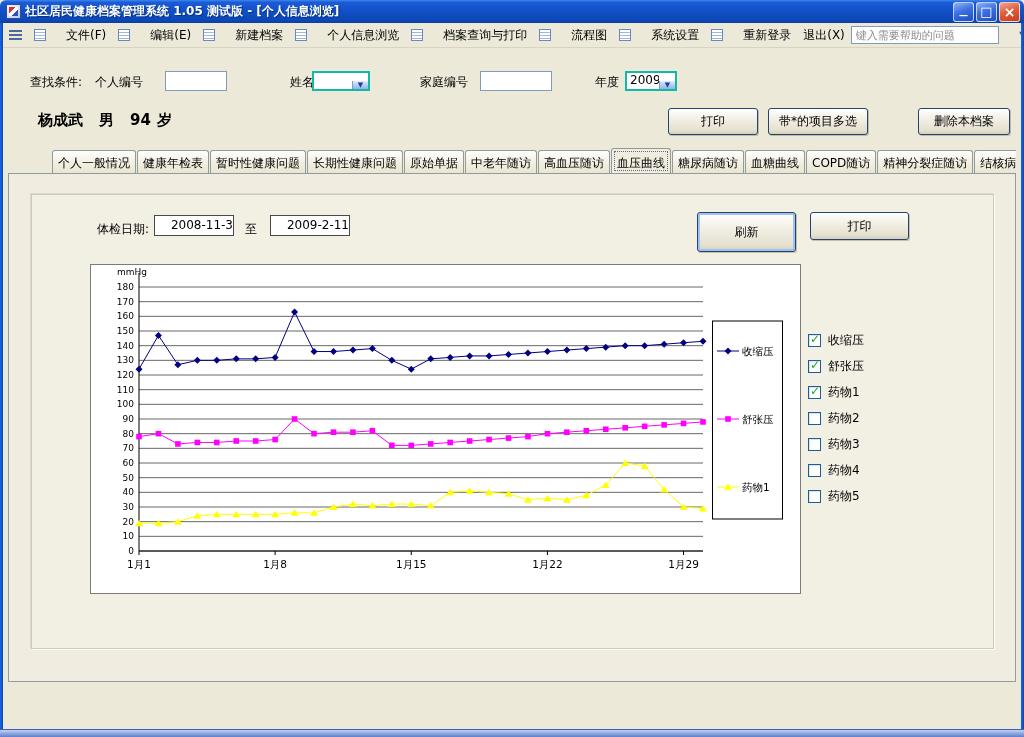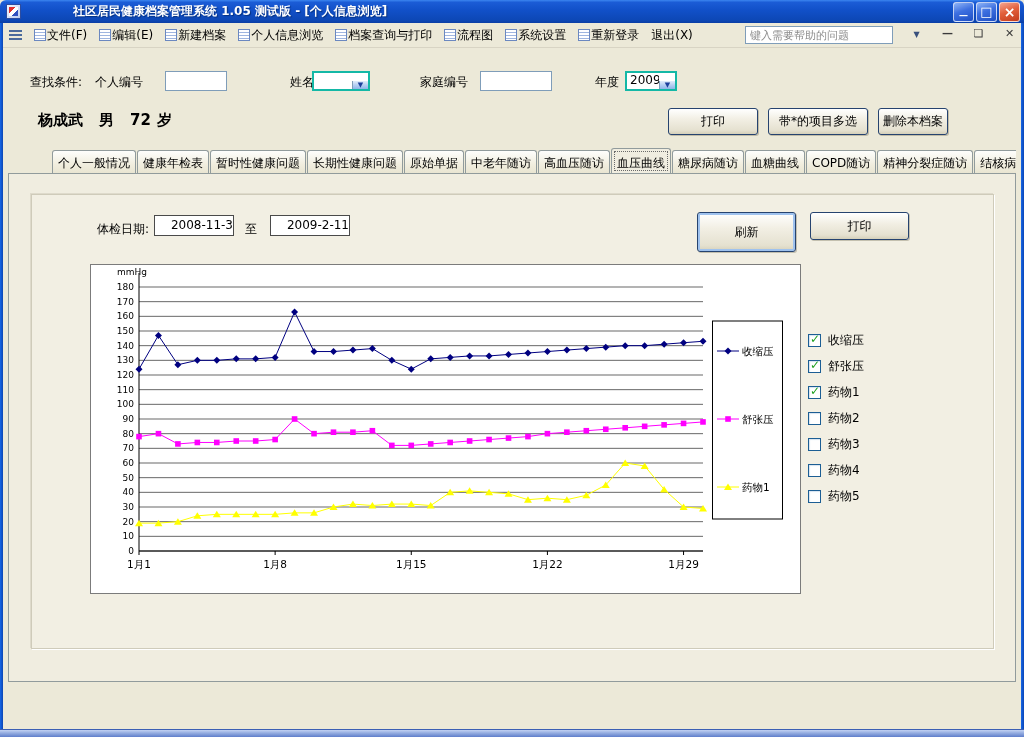--- a/index.html
+++ b/index.html
@@ -3,21 +3,21 @@
 <meta charset="utf-8">
 <style>
   *{margin:0;padding:0;box-sizing:border-box;}
   html,body{width:1024px;height:737px;overflow:hidden;}
   body{font-family:"DejaVu Sans","Liberation Sans",sans-serif;font-size:12px;color:#000;background:#ECE9D8;}
   .window{position:relative;width:1024px;height:737px;background:#ECE9D8;}
 
   
   .titlebar{position:absolute;left:0;top:0;width:1024px;height:23px;display:flex;align-items:center;padding:0 4px;
     background:linear-gradient(180deg,#3C86F0 0%,#1B5CD6 10%,#1150C8 45%,#0D47B5 88%,#0A3EA5 100%);
-    border-radius:6px 6px 0 0;gap:48px;}
+    border-radius:6px 6px 0 0;}
   .app-icon{width:15px;height:15px;margin:0 4px 0 2px;border:1px solid #2C4CA0;background:linear-gradient(135deg,#F4F6FC 0%,#BCCCF0 100%);position:relative;flex:0 0 auto;}
   .app-icon::after{content:"";position:absolute;inset:2px;background:linear-gradient(135deg,#E03030 0 38%,#FFFFFF 38% 62%,#3050C0 62% 100%);}
   .title-text{color:#fff;font-weight:bold;font-size:12px;text-shadow:1px 1px 1px #05307E;white-space:nowrap;overflow:hidden;flex:1 1 auto;}
   .win-btns{display:flex;flex:0 0 auto;}
   .win-btn{width:21px;height:20px;margin-left:2px;border:1px solid rgba(255,255,255,.7);border-radius:3px;display:flex;align-items:center;justify-content:center;color:#fff;font-size:11px;font-weight:bold;cursor:pointer;}
   .win-btn.min,.win-btn.max{background:linear-gradient(160deg,#8FB4F6 0%,#3D6FE0 45%,#1E4FC4 100%);}
   .win-btn.close{background:linear-gradient(160deg,#F4A490 0%,#E2603C 45%,#C43C1C 100%);}
   .win-btn.min::before{content:"—";font-size:9px;margin-top:7px;}
   .win-btn.max::before{content:"□";font-size:13px;}
   .win-btn.close::before{content:"×";font-size:14px;}
@@ -26,21 +26,21 @@
   .frame-left,.frame-right{position:absolute;top:23px;bottom:0;width:3px;background:linear-gradient(90deg,#1667E8,#0C46B4);z-index:5;}
   .frame-left{left:0;} .frame-right{right:0;}
   .statusbar{position:absolute;left:0;right:0;bottom:0;height:8px;z-index:6;
     background:linear-gradient(180deg,#C2D2F2 0%,#93ABE0 45%,#5F7ECB 100%);border-top:1px solid #3B5FB4;}
 
   
   .menubar{position:absolute;left:3px;top:23px;width:1018px;height:25px;background:#ECE9D8;border-bottom:1px solid #D8D4C4;display:flex;align-items:center;padding:0 4px;}
   .menu-list-icon{width:13px;height:11px;margin:0 6px 0 2px;flex:0 0 auto;
     background:repeating-linear-gradient(180deg,#4A6A9C 0 2px,transparent 2px 4px);}
   .menu-items{display:flex;align-items:center;height:100%;}
-  .menu-item{display:flex;align-items:center;gap:1px;padding:3px 6px;cursor:default;white-space:nowrap;}
+  .menu-item{display:flex;align-items:center;gap:20px;padding:3px 6px;cursor:default;white-space:nowrap;}
   .mi-icon{width:12px;height:12px;border:1px solid #6B88C0;flex:0 0 auto;
     background:repeating-linear-gradient(180deg,#FFFFFF 0 2px,#9FB6E0 2px 3px);}
   .menubar-right{margin-left:auto;display:flex;align-items:flex-start;gap:16px;}
   .help-input{width:148px;height:18px;border:1px solid #7F9DB9;font-family:inherit;font-size:11px;padding:1px 4px;background:#fff;color:#444;}
   .help-input::placeholder{color:#8C8C8C;}
   .mdi-glyph{width:15px;text-align:center;color:#3A3A3A;font-size:11px;cursor:pointer;line-height:15px;}
   .mdi-glyph.dd::before{content:"▼";font-size:8px;color:#39507C;}
   .mdi-glyph.mn::before{content:"—";font-weight:bold;}
   .mdi-glyph.rs::before{content:"❏";}
   .mdi-glyph.cl::before{content:"✕";font-weight:bold;}
@@ -171,27 +171,27 @@
         <span class="val">2009</span>
         <span class="arrow"></span>
       </div>
     </div>
 
     <div class="patient-row">
       <div class="patient-id">
         <span>杨成武</span>
         <span>男</span>
         <span style="display:flex;gap:6px">
-          <span>72</span>
+          <span>94</span>
           <span>岁</span>
         </span>
       </div>
       <button class="xp-btn" style="left:665px;top:2px;width:90px">打印</button>
       <button class="xp-btn" style="left:765px;top:2px;width:100px">带*的项目多选</button>
-      <button class="xp-btn" style="left:875px;top:2px;width:70px">删除本档案</button>
+      <button class="xp-btn" style="left:915px;top:2px;width:92px">删除本档案</button>
     </div>
 
     <div class="tab-strip">
         <div class="tab">个人一般情况</div>
         <div class="tab">健康年检表</div>
         <div class="tab">暂时性健康问题</div>
         <div class="tab">长期性健康问题</div>
         <div class="tab">原始单据</div>
         <div class="tab">中老年随访</div>
         <div class="tab">高血压随访</div>

